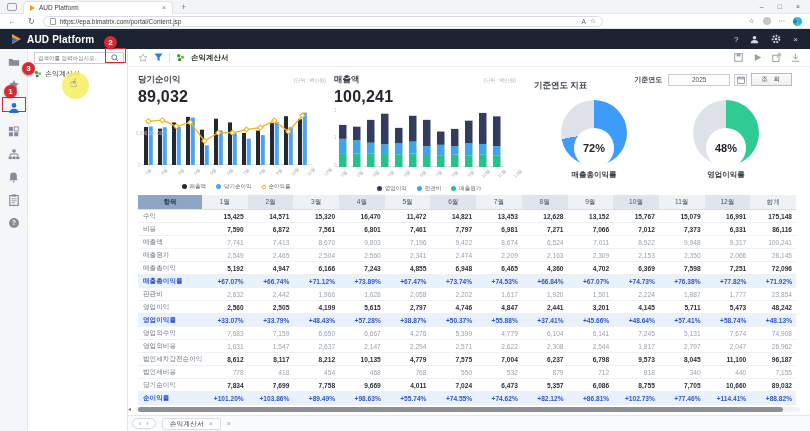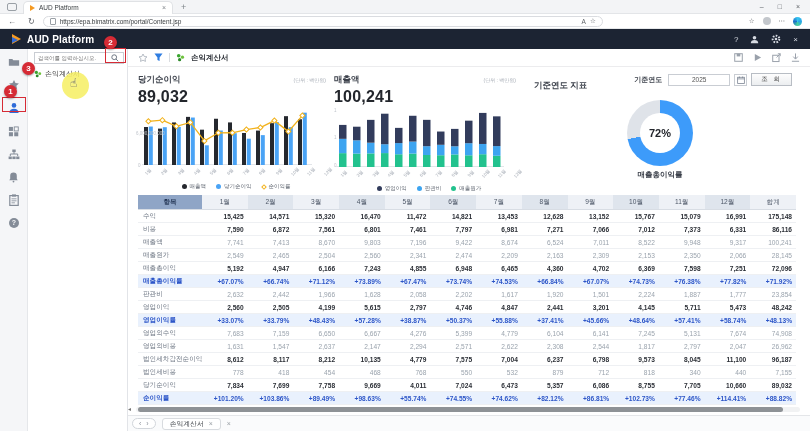--- a/index.html
+++ b/index.html
@@ -72,21 +72,21 @@
 
   #filterbar { position:absolute; right:4px; top:2px; display:flex; align-items:center; gap:4px; }
   #filterbar .lbl { font-size:7px; color:#3c414b; font-weight:bold; margin-right:2px; }
   #year-input { width:62px; height:12px; border:1px solid #c9cdd3; font-size:6.5px; color:#555; text-align:center; font-family:inherit; }
   .cal-btn { width:13px; height:12px; border:1px solid #c9cdd3; background:#fff; display:flex; align-items:center; justify-content:center; }
   #search-btn { height:13px; border:1px solid #b8bdc4; background:linear-gradient(#fdfdfd,#eceef0); font-size:6.5px; color:#444; padding:0 9px; letter-spacing:2px; font-family:inherit; }
   #donut-title { font-size:8.5px; color:#3c414b; font-weight:bold; margin-left:10px; }
   #donuts { display:flex; justify-content:space-around; margin-top:8px; padding:0 4px; }
   .donut-item { display:flex; flex-direction:column; align-items:center; }
   .donut { width:66px; height:66px; border-radius:50%; position:relative; }
-  .donut .hole { position:absolute; left:13px; top:13px; width:40px; height:40px; background:#fff; border-radius:50%; display:flex; align-items:center; justify-content:center; font-size:11px; font-weight:bold; color:#23262c; }
+  .donut .hole { position:absolute; left:13px; top:28px; width:40px; height:40px; background:#fff; border-radius:50%; display:flex; align-items:center; justify-content:center; font-size:11px; font-weight:bold; color:#23262c; }
   .donut-label { margin-top:4px; font-size:7.5px; font-weight:bold; color:#3c414b; }
 
   
   #tbl-sec { margin-top:2px; }
   .tbl-head { display:flex; justify-content:space-between; align-items:baseline; margin-bottom:3px; }
   #tbl-title { font-size:8.5px; font-weight:bold; color:#2b2f36; }
   table { width:100%; border-collapse:collapse; table-layout:fixed; }
   th,td { font-size:6.6px; padding:1.5px 4px 1.5px 2px; text-align:right; white-space:nowrap; overflow:hidden; }
   thead th { font-weight:normal; color:#4e5868; background:#eef1f6; border-bottom:1px solid #d8dde4; padding:2.5px 4px; text-align:center;}
   thead th.alt { background:#dfe5ed; }
@@ -440,20 +440,26 @@
           </span>
           <button id="search-btn">조 회</button>
         </div>
         <div id="donuts">
             <div class="donut-item">
               <div class="donut" style="background: conic-gradient(rgb(61, 155, 250) 0deg, rgb(61, 155, 250) 72%, rgb(223, 227, 233) 72%, rgb(223, 227, 233) 100%);">
                 <div class="hole">72%</div>
               </div>
               <div class="donut-label">매출총이익률</div>
             </div>
+            <div class="donut-item">
+              <div class="donut" style="background: conic-gradient(rgb(47, 203, 146) 0deg, rgb(47, 203, 146) 48%, rgb(223, 227, 233) 48%, rgb(223, 227, 233) 100%);">
+                <div class="hole">48%</div>
+              </div>
+              <div class="donut-label">영업이익률</div>
+            </div>
           </div>
       </div>
     </div>
 
     <div id="tbl-sec">
       <table>
         <thead>
             <tr id="tbl-cols">
               <th class="item">항목</th>
               <th>1월</th>

